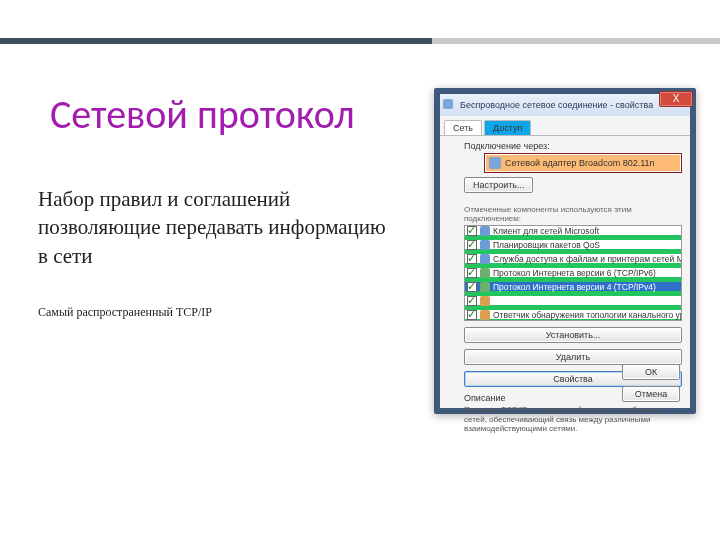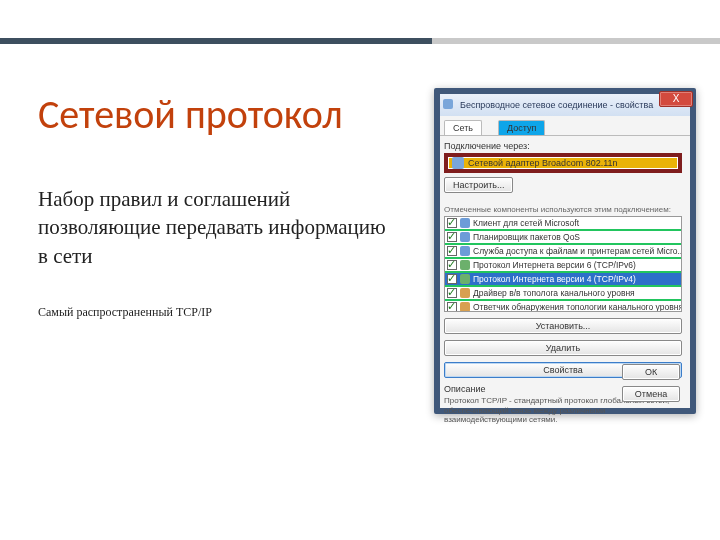--- a/index.html
+++ b/index.html
@@ -9,23 +9,23 @@
     background: #fff;
     position: relative;
     overflow: hidden;
   }
   .top-bar {
     position: absolute; top: 38px; left: 0;
     width: 100%; height: 6px;
     background: linear-gradient(to right, #3d4f5f 0%, #3d4f5f 60%, #c9c9c9 60%, #c9c9c9 100%);
   }
   .slide-title {
-    position: absolute; top: 90px; left: 38px;
+    position: absolute; top: 90px; left: 50px;
     font-size: 40px; font-weight: 400;
-    color: #c2410c;
+    color: #a21caf;
     font-family: Calibri, "Segoe UI", Arial, sans-serif;
   }
   .desc {
     position: absolute; top: 185px; left: 38px;
     width: 360px; font-size: 21px; line-height: 1.35;
     color: #222;
   }
   .popular {
     position: absolute; top: 305px; left: 38px;
     width: 380px; font-size: 12px; color: #222;
@@ -56,48 +56,48 @@
     width: 10px; height: 10px; background: #7aa6da; border-radius: 2px;
   }
   .close-btn {
     position: absolute; right: -3px; top: -3px;
     width: 34px; height: 16px;
     background: #d34a3e; border-radius: 2px;
     color: #fff; font-size: 10px; line-height: 14px;
     text-align: center; border: 1px solid #a03028;
     box-shadow: 0 0 0 1px rgba(255,255,255,.3) inset;
   }
-  .tabs { display: flex; border-bottom: 1px solid #bbb; padding: 4px 4px 0 4px; gap: 16px; }
+  .tabs { display: flex; border-bottom: 1px solid #bbb; padding: 4px 4px 0 4px; gap: 2px; }
   .tab { padding: 2px 8px; border: 1px solid #bbb; border-bottom: none; background: #fff; font-size: 9px; border-radius: 2px 2px 0 0; }
   .tab.inactive { background: #0ea5e9; }
-  .panel { padding: 5px 8px 2px 4px; }
+  .panel { padding: 5px 8px 2px 24px; }
   .lbl { font-size: 9px; margin-bottom: 2px; display: block; }
   .conn-box {
-    border: 4px solid #7f1d1d; background: #eab308; height: 20px;
+    border: 1px solid #7f1d1d; background: #fdba74; height: 20px;
     display: flex; align-items: center; padding: 0 4px; gap: 4px;
-    font-size: 9px; box-shadow: 0 0 0 1px #fff inset;
+    font-size: 9px; box-shadow: 0 0 0 1px #fff inset; margin-left: 20px;
   }
   .conn-icon { width: 12px; height: 12px; background: #7aa6da; border-radius: 2px; flex: 0 0 auto; }
   .btn-row { display: flex; justify-content: flex-start; margin-top: 4px; }
   .btn {
     border: 1px solid #888; background: linear-gradient(#fefefe,#e4e4e4);
     font-size: 9px; padding: 2px 8px; border-radius: 2px;
     box-shadow: 0 0 0 1px #fff inset; text-align: center;
     min-width: 58px;
   }
   .btn.primary { border-color: #3b7dc9; box-shadow: 0 0 0 1px #bcd7f2 inset; }
   .small-note { font-size: 8px; color: #666; margin: 12px 0 2px 0; }
   .list-box {
     border: 1px solid #999; background: #fff; height: 96px;
     overflow: hidden;
   }
   .li {
     display: flex; align-items: center; gap: 3px;
     height: 14px; padding: 0 2px; font-size: 8.5px; white-space: nowrap;
-    border-bottom: 2px solid #22c55e;
+    border-bottom: 5px solid #22c55e;
   }
   .li.selected { background: #2d6fc9; color: #fff; }
   .cb {
     width: 10px; height: 10px; border: 1px solid #666; background: #fff;
     flex: 0 0 auto; position: relative;
   }
   .cb.checked::after { content: "✓"; position: absolute; top: -3px; left: -1px; font-size: 11px; color: #1a7a1a; }
   .liicon { width: 10px; height: 10px; background: #6cb06c; border-radius: 2px; flex: 0 0 auto; }
   .liicon.blue { background: #6c9cd8; }
   .liicon.orange { background: #d8a050; }
@@ -170,21 +170,20 @@
         <span>Протокол Интернета версии 6 (TCP/IPv6)</span>
       </div>
       <div class="li selected">
         <span class="cb checked"></span>
         <span class="liicon"></span>
         <span>Протокол Интернета версии 4 (TCP/IPv4)</span>
       </div>
       <div class="li">
         <span class="cb checked"></span>
         <span class="liicon orange"></span>
-        <span>Драйвер в/в тополога канального уровня</span>
       </div>
       <div class="li">
         <span class="cb checked"></span>
         <span class="liicon orange"></span>
         <span>Ответчик обнаружения топологии канального уровня</span>
       </div>
     </div>
 
     <div class="three-btn">
       <div class="btn">Установить...</div>

